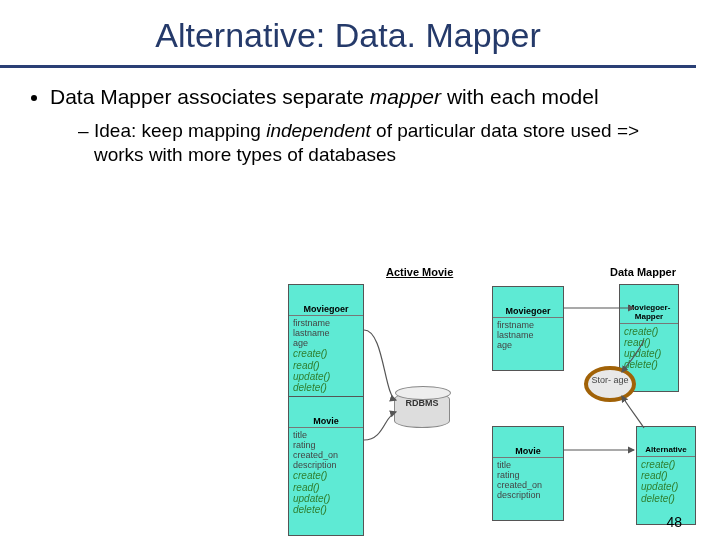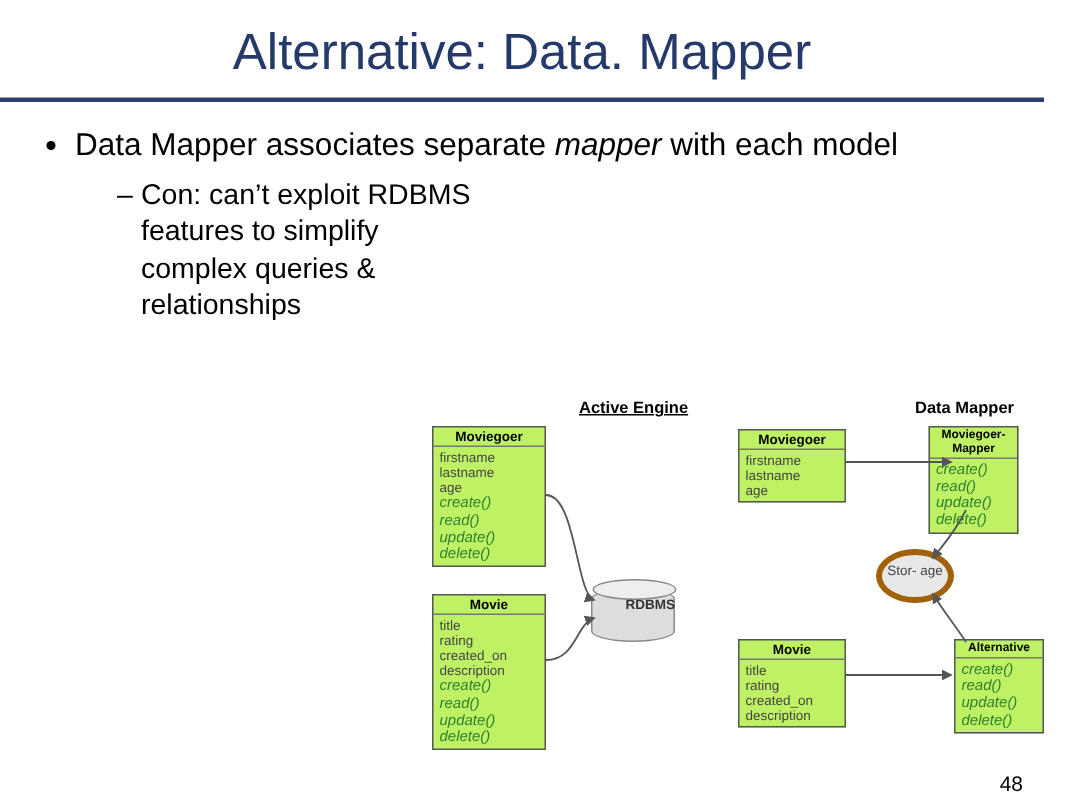--- a/index.html
+++ b/index.html
@@ -80,22 +80,22 @@
     left: 284px;
     top: 268px;
     width: 418px;
     height: 240px;
     font-size: 9px;
     line-height: 1.12;
   }
   .box {
     position: absolute;
     border: 1px solid #555;
-    background: #bef264;
-    padding: 2px 4px;
+    background: #5eead4;
+    padding: 20px 4px;
     box-sizing: border-box;
   }
   .box .bhead {
     display: block;
     text-align: center;
     font-weight: bold;
     border-bottom: 1px solid #777;
     margin: -2px -4px 2px -4px;
     padding: 1px 0;
     font-size: 9px;
@@ -128,21 +128,21 @@
     width: 54px;
     height: 12px;
     background: #eee;
     border: 1px solid #888;
     border-radius: 50%;
   }
   .db .lbl {
     position: absolute;
     top: 12px;
     width: 56px;
-    text-align: right;
+    text-align: center;
     font-size: 9px;
     font-weight: bold;
     color: #333;
   }
   .storage {
     position: absolute;
     width: 52px;
     height: 36px;
     border: 4px solid #a16207;
     border-radius: 50%;
@@ -169,30 +169,30 @@
 
   <div class="title">Alternative: Data. Mapper</div>
   <div class="rule"></div>
 
   <div class="body">
     <ul class="bullets">
       <li>
         <span>Data Mapper associates separate </span><span class="italic">mapper</span><span> with each model</span>
         <ul class="dashes">
           <li>
-            <span class="con-wrap">Con: can’t exploit RDBMS features to simplify complex queries &amp; relationships</span>
+            <span>Idea: keep mapping </span><span class="italic">independent</span><span> of particular data store used =&gt; works with more types of databases</span>
           </li>
         </ul>
       </li>
     </ul>
   </div>
 
   <div class="diagram">
 
-    <div class="colhead" style="left:102px; top:-2px; text-decoration:underline;">Active Engine</div>
+    <div class="colhead" style="left:102px; top:-2px; text-decoration:underline;">Active Movie</div>
     <div class="colhead" style="left:278px; top:-2px;margin-left:48px;">Data Mapper</div>
 
     <div class="box" style="left:4px; top:16px; width:76px;">
       <span class="bhead">Moviegoer</span>
       <div class="fld">firstname</div>
       <div class="fld">lastname</div>
       <div class="fld">age</div>
       <div class="m">create()</div>
       <div class="m">read()</div>
       <div class="m">update()</div>

